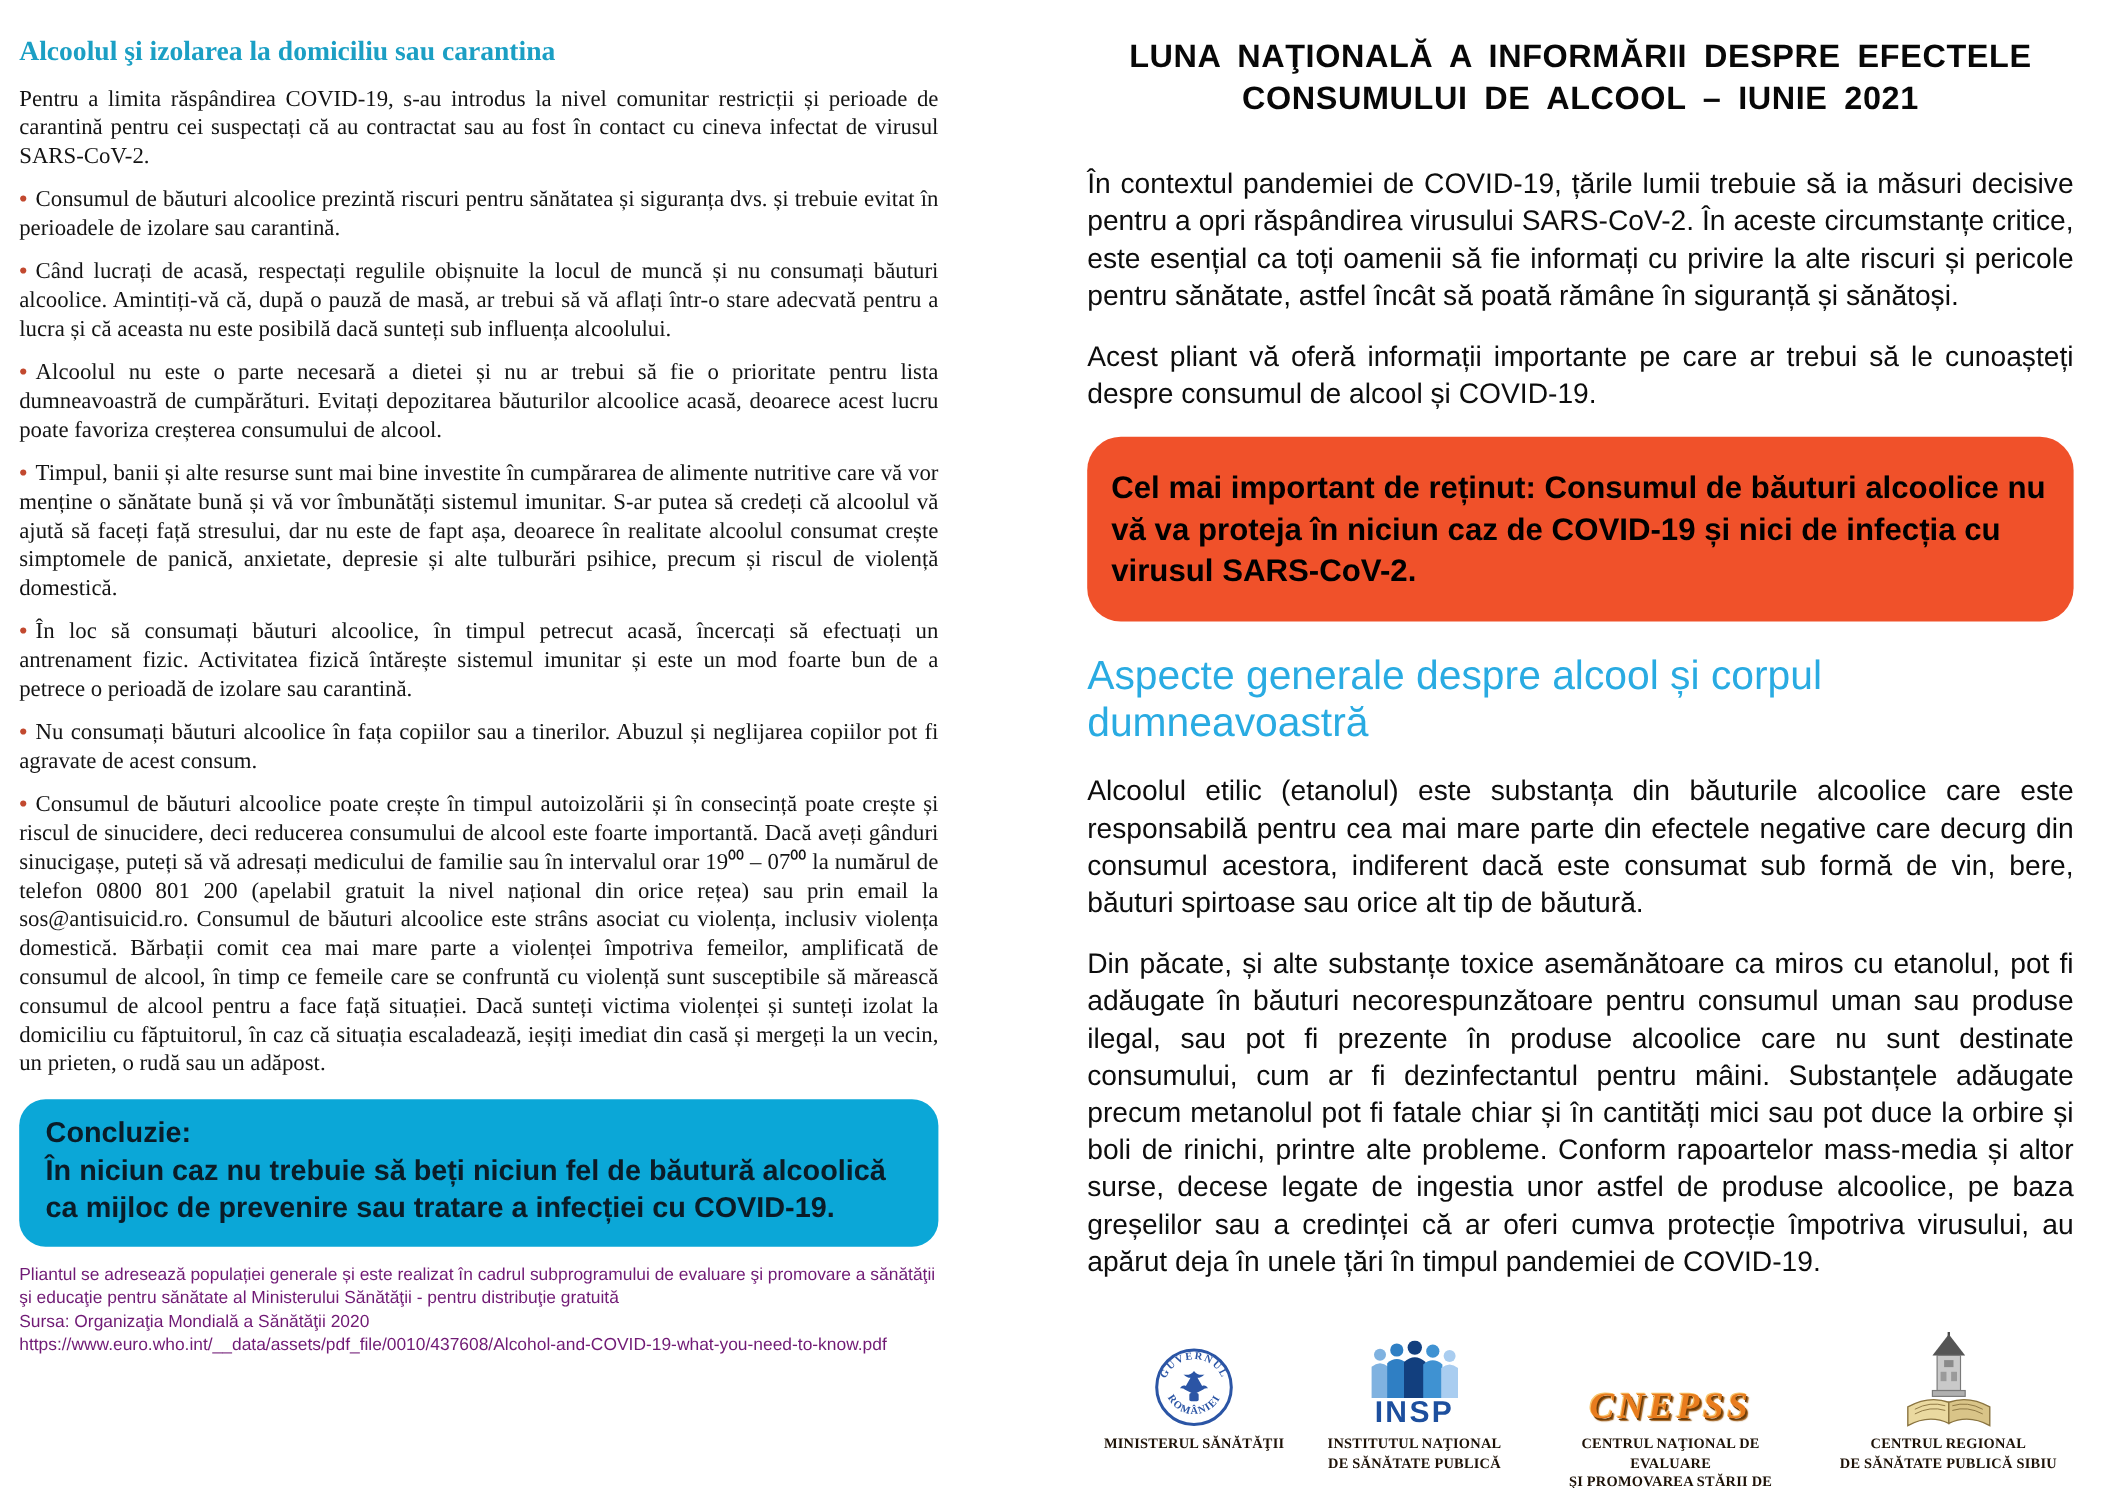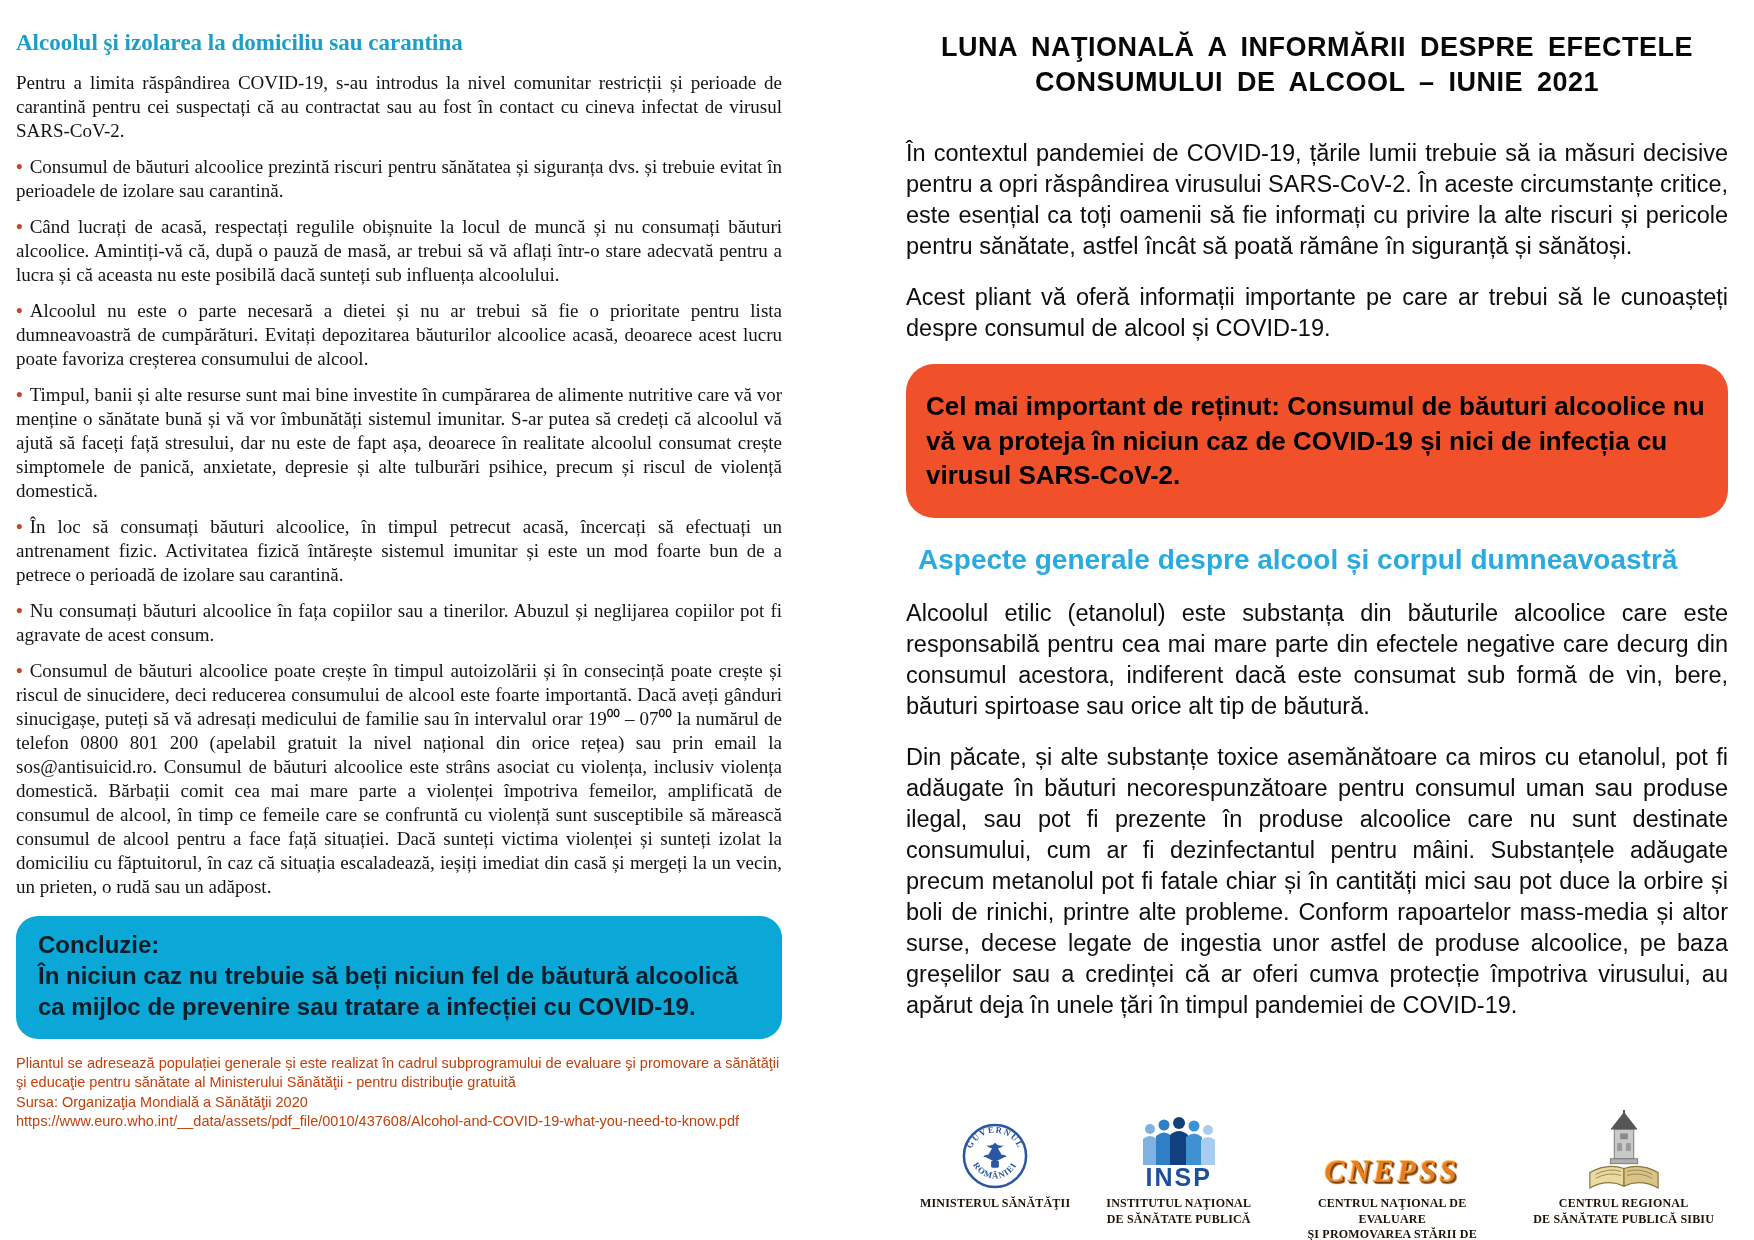--- a/index.html
+++ b/index.html
@@ -9,35 +9,35 @@
   
   .col-left{position:absolute;left:16px;top:30px;width:766px;}
   .left-heading{font-family:"Liberation Serif",serif;font-weight:bold;font-size:23px;
                 color:#1b9fc4;margin:0 0 15px 0;}
   .serif{font-size:19px;line-height:24px;text-align:justify;margin:0 0 12px 0;}
   .bullet{color:#c2492f;font-weight:bold;margin-right:7px;}
   .conclusion-box{background:#0ba7d7;border-radius:22px;padding:13px 22px 16px 22px;
                   margin:17px 0 0 0;font-family:"Liberation Sans",sans-serif;
                   font-weight:bold;font-size:24px;line-height:1.3;color:#0a1c28;}
   .footnote{margin-top:15px;font-family:"Liberation Sans",sans-serif;font-size:14.5px;
-            line-height:1.35;color:#c2410c;}
+            line-height:1.35;color:#701a75;}
 
   
   .col-right{position:absolute;left:906px;top:30px;width:822px;
              font-family:"Liberation Sans",sans-serif;color:#0d0d0d;}
   .kicker{white-space:pre-line;text-align:center;font-weight:bold;font-size:27px;
           line-height:1.28;letter-spacing:.5px;word-spacing:6px;color:#080808;margin:0;}
   .main-title{margin:22px 0 0 0;text-align:center;font-weight:bold;font-size:37px;line-height:1.24;}
   .cyan{color:#29abe2;}
   .orange{color:#f0512a;}
   .rpara{font-size:23.5px;line-height:31px;text-align:justify;margin:0 0 20px 0;}
   .rpara.first{margin-top:39px;}
   .highlight-box{background:#f0512a;border-radius:28px;padding:25px 20px;margin:4px 0 26px 0;
                  text-align:left;font-weight:bold;font-size:26px;line-height:1.33;color:#000;}
-  .section-heading{font-weight:bold;font-size:28px;color:#29abe2;margin:0 0 22px 12px;}
+  .section-heading{font-weight:normal;font-size:34px;color:#29abe2;margin:0 0 22px 0;}
 
   
   .logos{position:absolute;left:906px;top:1110px;width:822px;display:flex;
          justify-content:center;align-items:flex-start;gap:36px;}
   .logo{display:flex;flex-direction:column;align-items:center;max-width:210px;}
   .logo-icon{height:80px;display:flex;flex-direction:column;align-items:center;justify-content:flex-end;}
   .logo-label{font-family:"Liberation Serif",serif;font-weight:bold;font-size:12px;
               line-height:1.3;text-align:center;white-space:pre-line;color:#1d1106;
               letter-spacing:.2px;margin-top:6px;}
   .insp-text{font-family:"Liberation Sans",sans-serif;font-weight:bold;font-size:25px;

